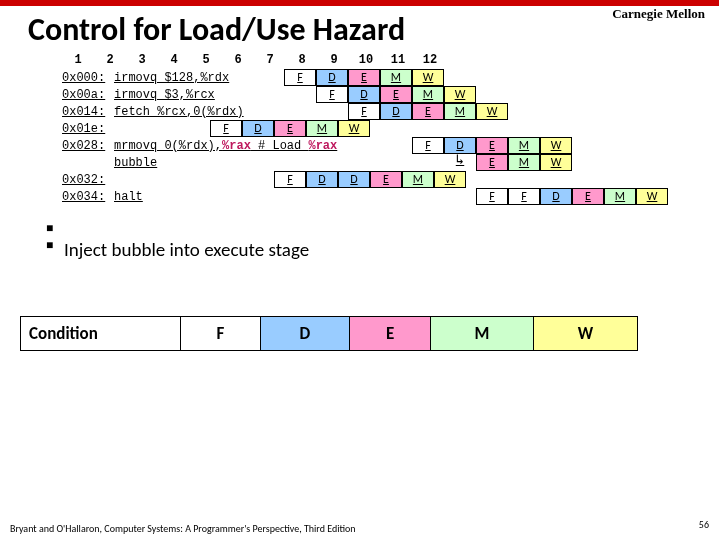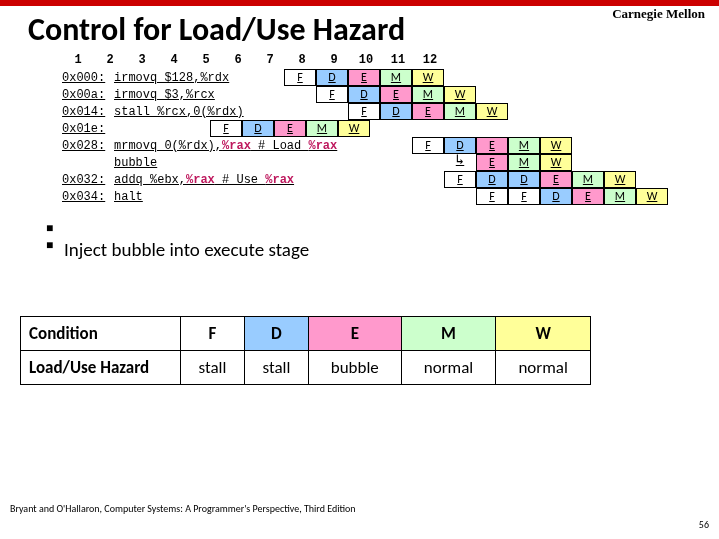--- a/index.html
+++ b/index.html
@@ -81,38 +81,38 @@
     margin: 16px 0 0 46px;
     font-size: 19px;
     line-height: 1.25;
   }
   .b { display: flex; margin-bottom: 2px; }
   .sq { width: 18px; font-size: 12px; }
   .btxt { max-width: 330px; }
   .table {
     margin: 54px 20px 0 20px;
     border-collapse: collapse;
-    width: 571px;
+    width: 618px;
   }
   .table td, .table th {
     border: 1px solid #000;
     padding: 6px 8px;
     font-size: 17px;
     text-align: center;
   }
   .table th { font-weight: bold; }
   .table .condcell { text-align: left; width: 160px; }
   .th-F { background: #fff; }
   .th-D { background: #99ccff; }
   .th-E { background: #ff99cc; }
   .th-M { background: #ccffcc; }
   .th-W { background: #ffff99; }
   .footer {
     position: absolute;
-    bottom: 24px;
+    bottom: 4px;
     left: 10px;
     font-size: 10px;
   }
   .pagenum {
     position: absolute;
     bottom: 8px;
     right: 10px;
     font-size: 10px;
   }
 </style>
@@ -160,21 +160,21 @@
           <span class="lead" style="width: 32px;"></span>
           <span class="cell bg-F">F</span>
           <span class="cell bg-D">D</span>
           <span class="cell bg-E">E</span>
           <span class="cell bg-M">M</span>
           <span class="cell bg-W">W</span>
         </span>
       </div>
       <div class="row">
         <span class="addr">0x014:</span>
-        <span class="instr">stall %rcx,0(%rdx)</span>
+        <span class="instr">fetch %rcx,0(%rdx)</span>
         <span class="stages">
           <span class="lead" style="width: 64px;"></span>
           <span class="cell bg-F">F</span>
           <span class="cell bg-D">D</span>
           <span class="cell bg-E">E</span>
           <span class="cell bg-M">M</span>
           <span class="cell bg-W">W</span>
         </span>
       </div>
       <div class="row">
@@ -206,21 +206,20 @@
         <span class="stages">
           <span class="lead" style="width: 160px;"></span>
           <span class="arrow">↳</span>
           <span class="cell bg-E">E</span>
           <span class="cell bg-M">M</span>
           <span class="cell bg-W">W</span>
         </span>
       </div>
       <div class="row">
         <span class="addr">0x032:</span>
-        <span class="instr">addq %ebx,<span class="hl">%rax</span> # Use <span class="hl">%rax</span></span>
         <span class="stages">
           <span class="lead" style="width: 160px;"></span>
           <span class="cell bg-F">F</span>
           <span class="cell bg-D">D</span>
           <span class="cell bg-D">D</span>
           <span class="cell bg-E">E</span>
           <span class="cell bg-M">M</span>
           <span class="cell bg-W">W</span>
         </span>
       </div>
@@ -253,25 +252,17 @@
 <table class="table">
   <tbody>
       <tr id="thead-row">
         <th class="condcell">Condition</th>
         <th class="th-F">F</th>
         <th class="th-D">D</th>
         <th class="th-E">E</th>
         <th class="th-M">M</th>
         <th class="th-W">W</th>
       </tr>
-  <tr id="tbody-row">
-        <td class="condcell" style="font-weight: bold;">Load/Use Hazard</td>
-        <td>stall</td>
-        <td>stall</td>
-        <td>bubble</td>
-        <td>normal</td>
-        <td>normal</td>
-      </tr>
 </tbody>
   </table>
 
 <div class="footer">Bryant and O'Hallaron, Computer Systems: A Programmer's Perspective, Third Edition</div>
 <div class="pagenum">56</div>
 
 </body></html>

